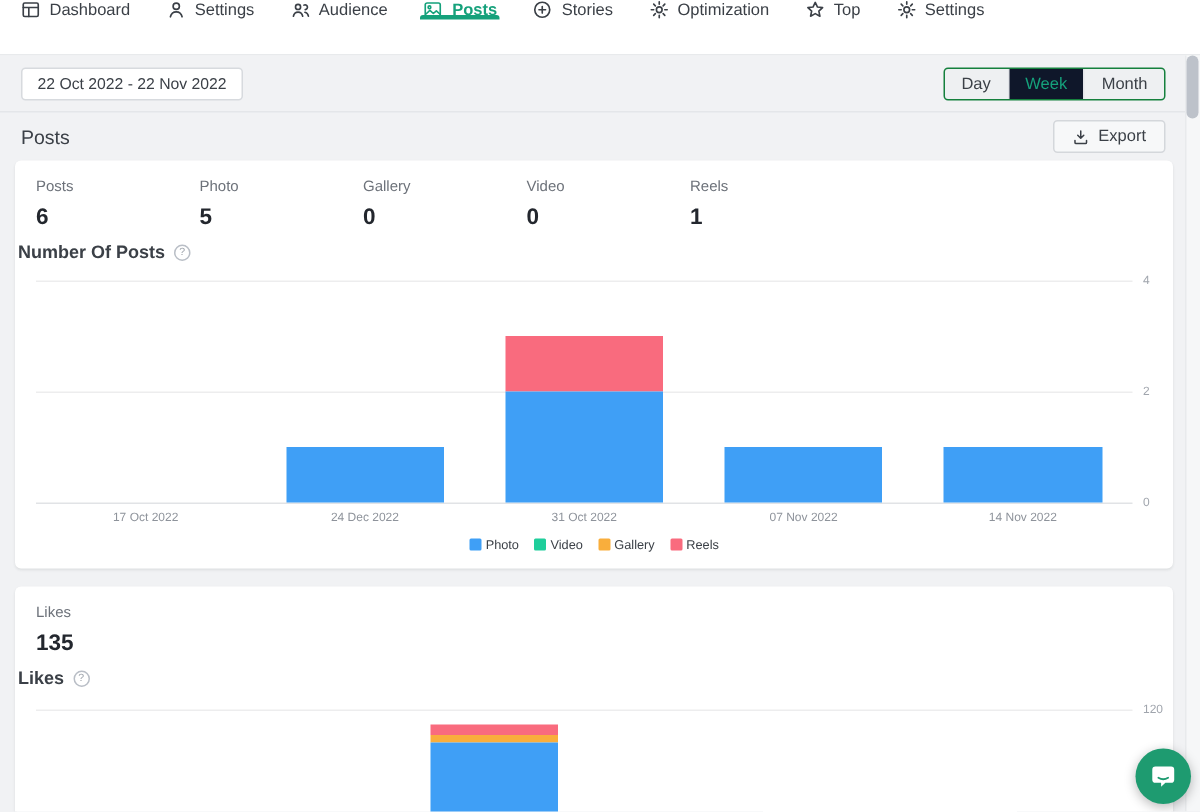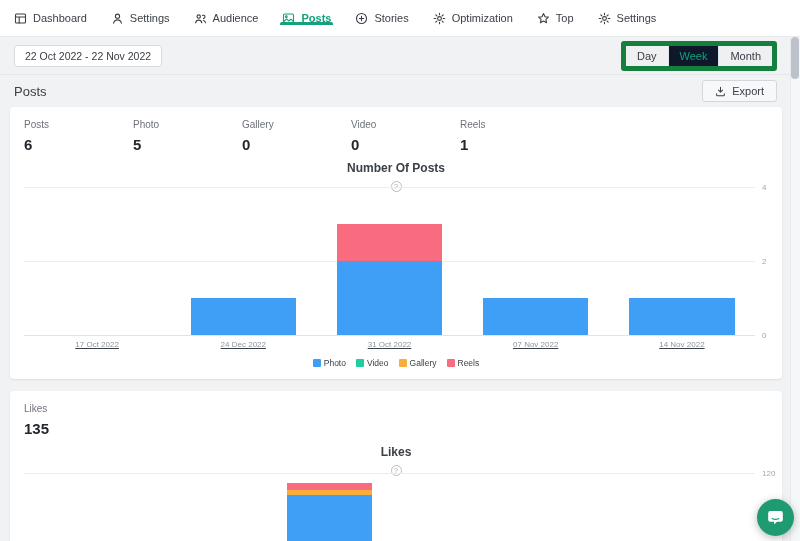--- a/index.html
+++ b/index.html
@@ -3,34 +3,34 @@
 <meta charset="utf-8">
 <style>
   * { margin:0; padding:0; box-sizing:border-box; }
   html,body { width:800px; height:541px; overflow:hidden; }
   body {
     position:relative; background:#f1f2f4;
     font-family:"Liberation Sans", sans-serif; color:#3b4047;
   }
   
   .nav { height:37px; background:#fff; border-bottom:1px solid #e8eaec;
-         display:flex; align-items:center; gap:24px; padding:0 14px; }
+         display:flex; align-items:flex-start; gap:24px; padding:0 14px; }
   .nav-item { display:flex; align-items:center; gap:6px; font-size:11px;
               color:#3b4047; position:relative; cursor:pointer; white-space:nowrap; }
   .nav-item svg { width:13px; height:13px; display:block; }
   .nav-item.active { color:#15a17b; font-weight:bold; }
   .nav-item.active::after { content:""; position:absolute; left:-2px; right:-2px;
       bottom:0; height:3px; background:#15a17b; border-radius:2px 2px 0 0; }
   
   .toolbar { height:38px; display:flex; align-items:center;
              justify-content:space-between; padding:0 23px 0 14px;
              border-bottom:1px solid #e4e6e9; }
   .datebox { background:#fff; border:1px solid #d7dade; border-radius:3px;
              padding:4px 10px; font-size:10.5px; color:#3b4047; cursor:pointer;text-align:right; }
-  .segmented { display:flex; border:5px solid #15803d; border-radius:3px;
+  .segmented { display:flex; border:1px solid #15803d; border-radius:3px;
                overflow:hidden; background:#eef0f2; }
   .seg-btn { font-size:11px; color:#3b4047; padding:4px 11px; cursor:pointer;
              border-left:1px solid #e2e4e8; }
   .seg-btn:first-child { border-left:none; }
   .seg-btn.active { background:#0f172a; color:#15a17b; }
   
   .section-row { height:30px; display:flex; align-items:center;
                  justify-content:space-between; padding:0 23px 0 14px; margin-top:1px; }
   .section-title { font-size:13px; color:#3b4047; }
   .export-btn { display:flex; align-items:center; gap:6px; background:#f7f8f9;
@@ -40,37 +40,37 @@
   
   .card { background:#fff; border-radius:4px; margin:0 18px 0 10px;
           box-shadow:0 1px 2px rgba(30,35,40,.10); }
   .card1 { margin-top:1px; height:272px; }
   .card2 { margin-top:12px; height:240px; }
   .stats { display:flex; padding:12px 14px 0; height:46px; }
   .stat { width:109px; }
   .stat-label { font-size:10px; color:#6d727a; }
   .stat-value { font-size:15px; font-weight:bold; color:#23272e; margin-top:6px; }
   .chart-title-row { display:flex; align-items:center; gap:6px;
-                     padding:0 2px; margin-top:8px; height:14px;flex-direction:column; }
+                     padding:0 2px; margin-top:8px; height:14px; }
   .chart-title { font-size:12px; font-weight:bold; color:#3b4047; }
   .help { width:11px; height:11px; border:1px solid #b9bec6; border-radius:50%;
           color:#9aa0a8; font-size:7px; line-height:9px; text-align:center; cursor:pointer; }
   
   .plot { position:relative; margin:12px 27px 0 14px; height:148px; }
   .plot2 { position:relative; margin:14px 27px 0 14px; height:170px; }
   .gridline { position:absolute; left:0; right:0; height:1px; background:#ededee; }
   .gridline.axis { background:#e1e3e6; }
   .ylab { position:absolute; left:calc(100% + 7px); transform:translateY(-50%);
           font-size:8px; color:#a0a5ad; }
   .bars { position:absolute; left:0; right:0; top:0; bottom:0; display:flex; }
   .slot { flex:1; display:flex; flex-direction:column; justify-content:flex-end;
           align-items:center; }
   .bar { width:72%; display:flex; flex-direction:column; }
   .seg { width:100%; }
-  .xlabels { display:flex; margin:5px 27px 0 14px;text-decoration:underline; }
+  .xlabels { display:flex; margin:5px 27px 0 14px; }
   .xlab { flex:1; text-align:center; font-size:8px; color:#8e939b; }
   .legend { display:flex; justify-content:center; gap:10px; margin-top:9px; }
   .legend-item { display:flex; align-items:center; gap:3px; font-size:8.5px;
                  color:#3b4047; cursor:pointer; }
   .sw { width:8px; height:8px; border-radius:1px; display:inline-block; }
   #bar2 { position:absolute; left:263px; width:85px; display:flex;
           flex-direction:column; }
   
   .scroll-track { position:absolute; right:0; top:37px; bottom:0; width:10px;
                   background:#f6f7f8; border-left:1px solid #e8eaec; }

